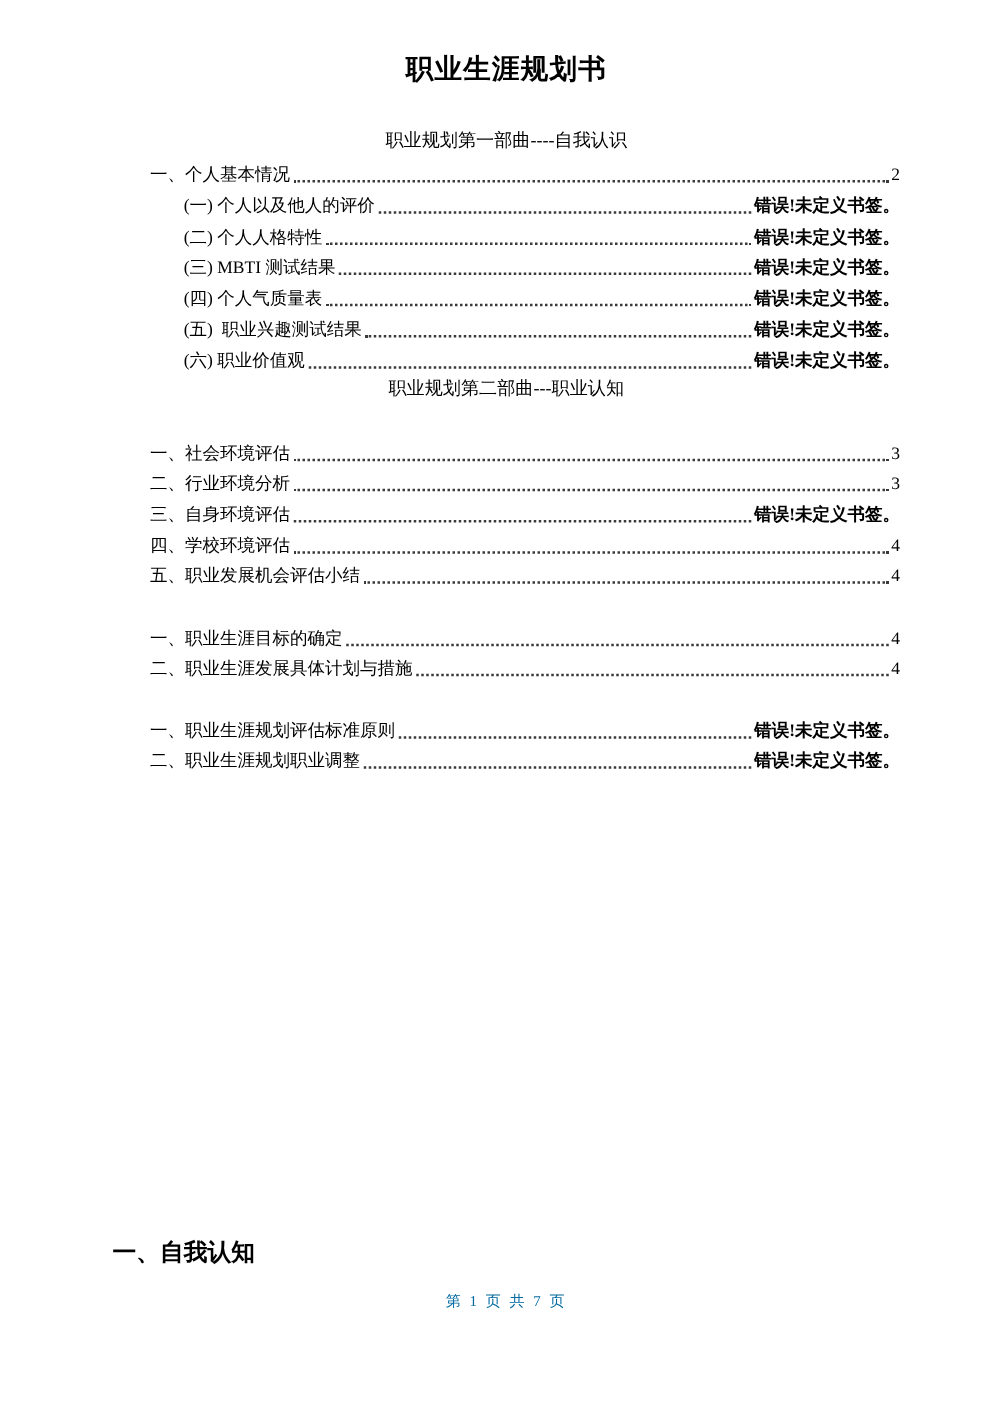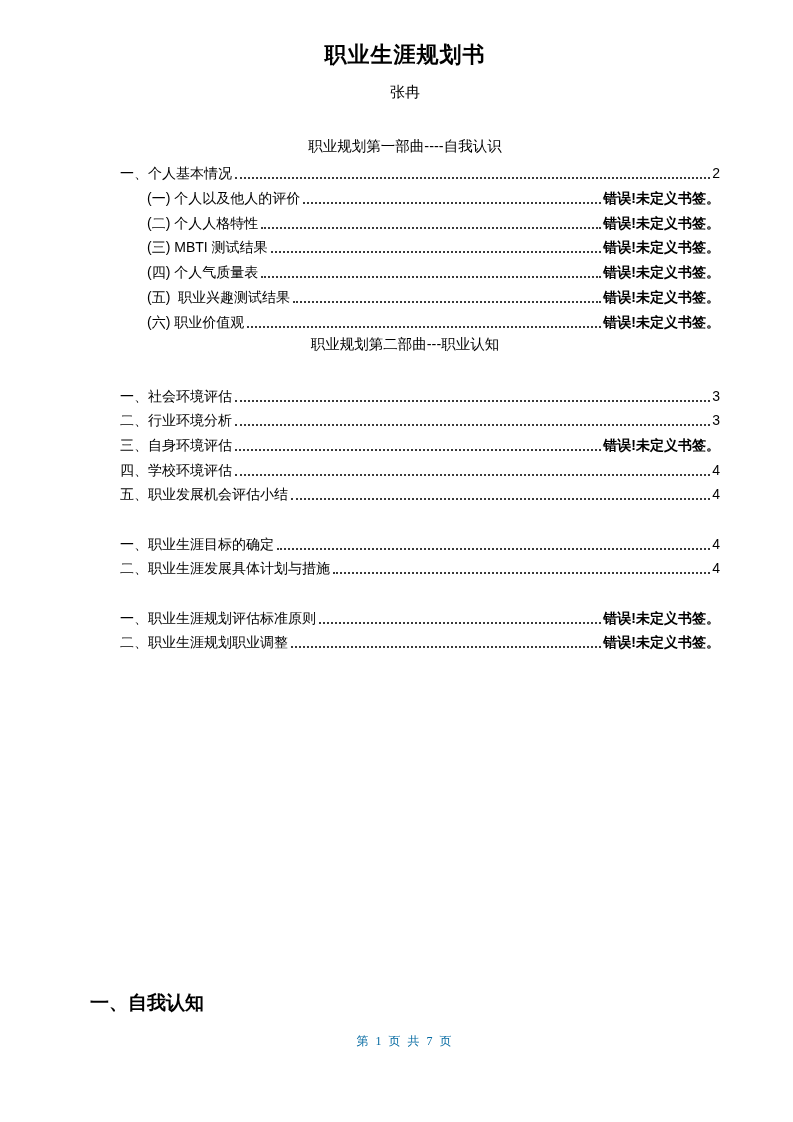--- a/index.html
+++ b/index.html
@@ -27,20 +27,21 @@
   }
   .doc-author {
     margin-top: 13px;
     text-align: center;
     font-size: 15px;
     line-height: 20px;
   }
   .toc {
     margin-top: 32px;
     font-size: 14px;
+    font-family: Liberation Serif, serif;
   }
   .toc-part-heading {
     height: 24.7px;
     line-height: 24.7px;
     text-align: center;
     font-size: 14.5px;
     white-space: pre;
   }
   .toc-gap { height: 24.7px; }
   .toc-row {
@@ -90,21 +91,20 @@
     letter-spacing: 2px;
     color: #0369a1;
   }
 </style>
 </head>
 <body>
 
 <div class="page">
   <div class="content">
     <h1 class="doc-title">职业生涯规划书</h1>
-    <div class="doc-author">张冉</div>
     <div class="toc" id="toc">
         <div class="toc-part-heading">职业规划第一部曲----自我认识</div>
         <div class="toc-row lvl1">
           <span class="toc-label">一、个人基本情况</span>
           <span class="dots"></span>
           <span class="toc-ref">2</span>
         </div>
         <div class="toc-row lvl2">
           <span class="toc-label">(一) 个人以及他人的评价</span>
           <span class="dots"></span>

